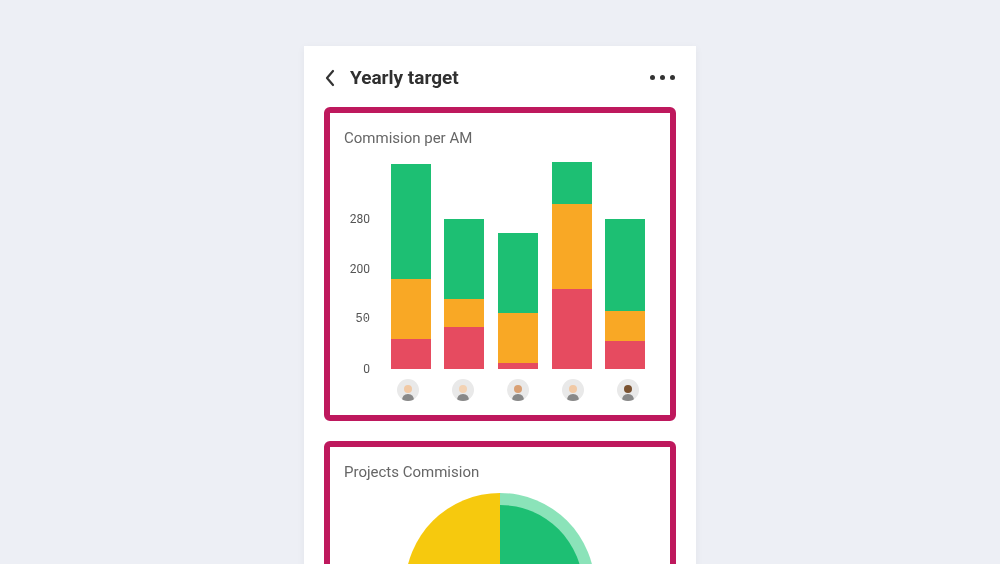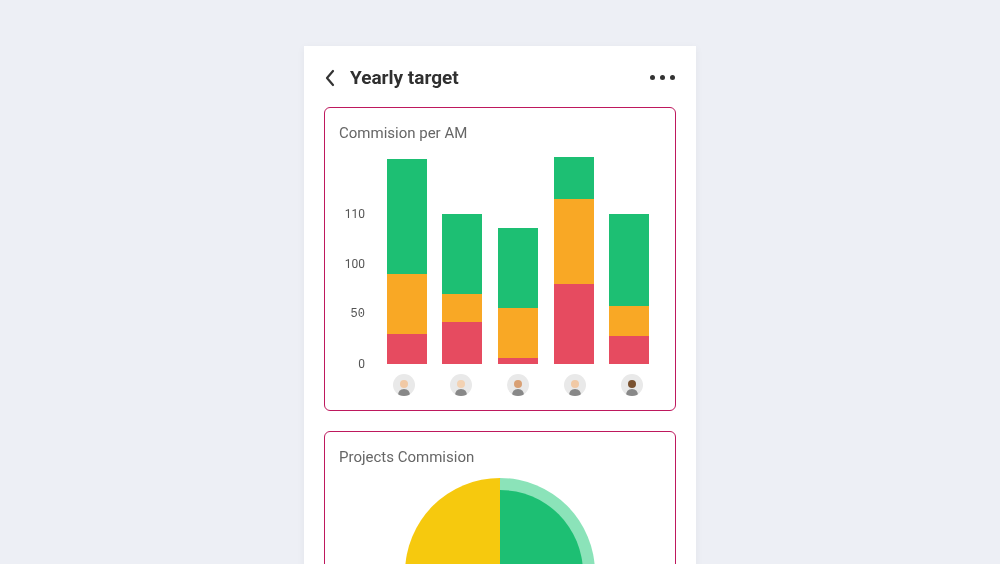--- a/index.html
+++ b/index.html
@@ -54,21 +54,21 @@
       gap: 5px;
       padding: 4px;
     }
     .more-btn span {
       width: 5px;
       height: 5px;
       border-radius: 50%;
       background: #333;
     }
     .card {
-      border: 1px solid #be185d;
+      border: 6px solid #be185d;
       border-radius: 6px;
       margin: 0 20px 20px 20px;
       padding: 16px 14px 14px 14px;
     }
     .card-title {
       font-size: 15px;
       color: #666;
       margin-bottom: 12px;
     }
     
@@ -160,22 +160,22 @@
       <span></span>
     </button>
   </div>
 
   <div class="card">
     <div class="card-title">Commision per AM</div>
     <div class="chart-wrap">
       <div class="y-axis" id="yaxis" style="width:36px;height:210px;">
           <div style="bottom: 0px;">0</div>
           <div style="bottom: 50px; font-family: Liberation Mono, monospace;">50</div>
-          <div style="bottom: 100px;">100</div>
-          <div style="bottom: 150px;">110</div>
+          <div style="bottom: 100px;">200</div>
+          <div style="bottom: 150px;">280</div>
         </div>
       <div class="plot-area" id="plot">
           <div class="bar-col">
             <div class="seg" style="background: rgb(230, 75, 96); height: 30px;"></div>
             <div class="seg" style="background: rgb(249, 168, 37); height: 60px;"></div>
             <div class="seg" style="background: rgb(29, 191, 115); height: 115px;"></div>
           </div>
           <div class="bar-col">
             <div class="seg" style="background: rgb(230, 75, 96); height: 42px;"></div>
             <div class="seg" style="background: rgb(249, 168, 37); height: 28px;"></div>

